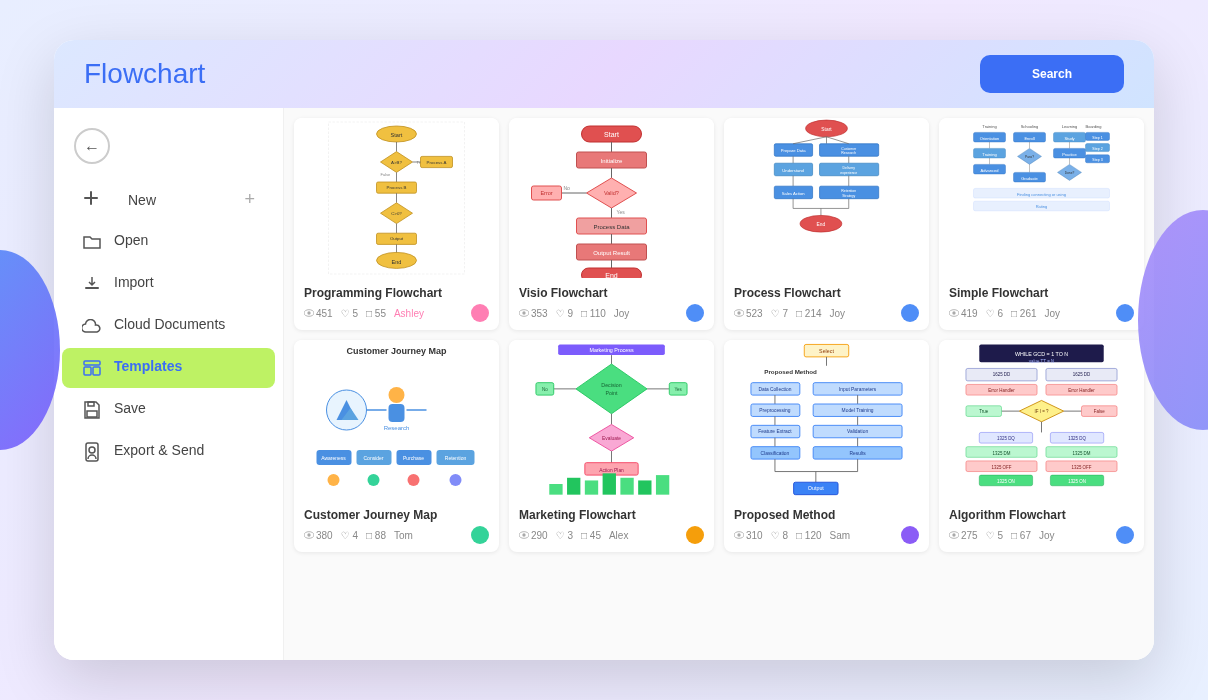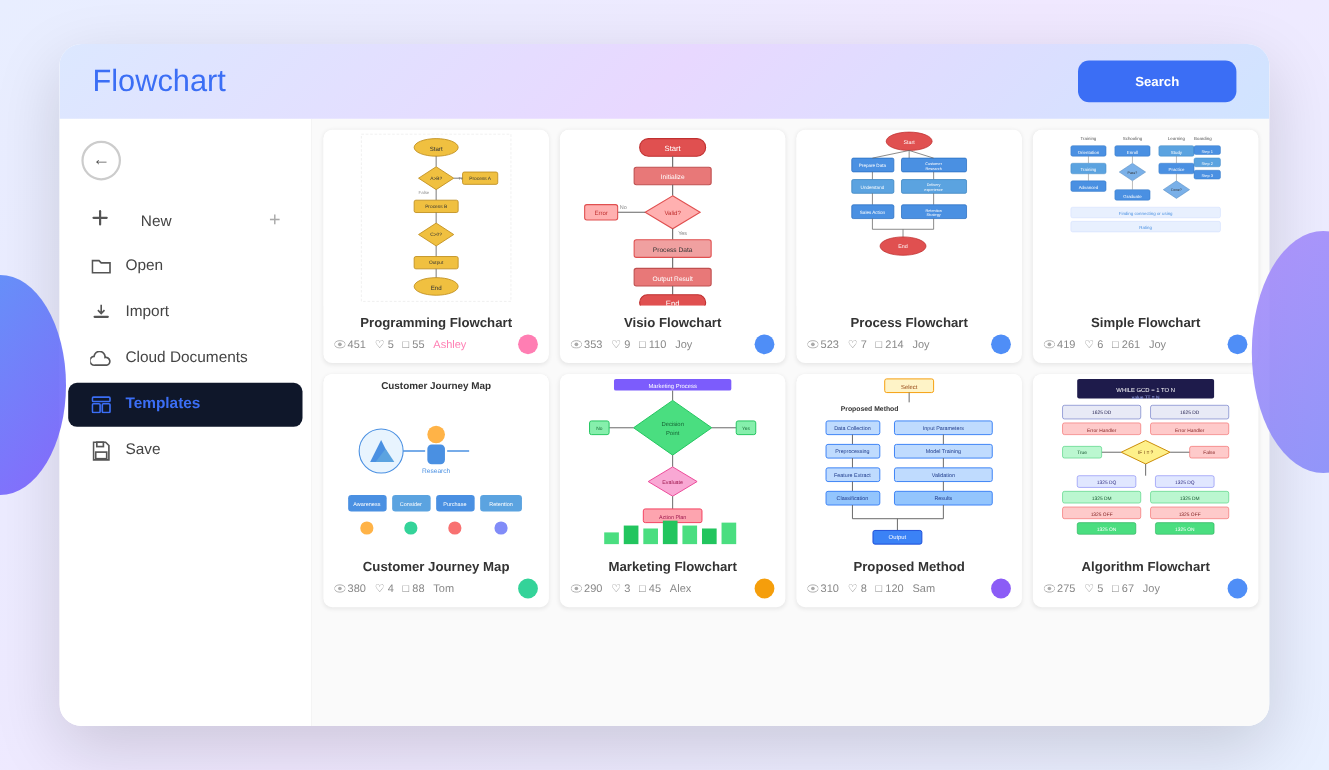--- a/index.html
+++ b/index.html
@@ -117,21 +117,21 @@
       padding: 10px 20px;
       cursor: pointer;
       color: #444;
       font-size: 14px;
       gap: 12px;
       border-radius: 8px;
       margin: 2px 8px;
     }
 
     .sidebar-item.active {
-      background: #0f172a;
+      background: #bef264;
       color: #3b6ef5;
     }
 
     .sidebar-item .icon {
       width: 20px;
       height: 20px;
       display: flex;
       align-items: center;
       justify-content: center;
       font-size: 16px;
@@ -163,21 +163,20 @@
       flex: 1;
       background: #fafafa;
       overflow-y: auto;
       padding: 10px;
     }
 
     .templates-grid {
       display: grid;
       grid-template-columns: repeat(4, 1fr);
       gap: 10px;
-      text-align: center;
     }
 
     .template-card {
       background: white;
       border-radius: 8px;
       overflow: hidden;
       box-shadow: 0 1px 4px rgba(0,0,0,0.08);
       cursor: pointer;
     }
 
@@ -315,20 +314,30 @@
           <svg width="16" height="18" viewBox="0 0 16 18">
               <path d="M1 1h11l3 3v13H1z" stroke="#555" stroke-width="1.5" fill="none"></path>
               <rect x="4" y="1" width="6" height="4" stroke="#555" stroke-width="1.5" fill="none"></rect>
               <rect x="3" y="10" width="10" height="6" stroke="#555" stroke-width="1.5" fill="none"></rect>
             </svg>
         </span>
         <span>Save</span>
       </div>
 
 
+      <div class="sidebar-item">
+        <span class="icon">
+          <svg width="16" height="20" viewBox="0 0 16 20">
+              <rect x="2" y="1" width="12" height="18" rx="2" stroke="#555" stroke-width="1.5" fill="none"></rect>
+              <circle cx="8" cy="8" r="3" stroke="#555" stroke-width="1.5" fill="none"></circle>
+              <path d="M4 17a4 4 0 018 0" stroke="#555" stroke-width="1.5" fill="none"></path>
+            </svg>
+        </span>
+        <span>Export &amp; Send</span>
+      </div>
 
 
     </div>
 
     <div class="content">
       <div class="templates-grid">
 
         <div class="template-card">
           <div class="template-preview prog-flow">
             <svg width="100%" height="100%" viewBox="0 0 180 200" xmlns="http://www.w3.org/2000/svg">

